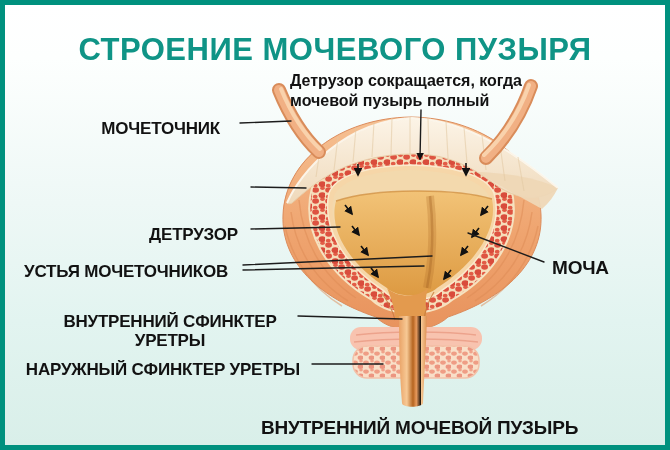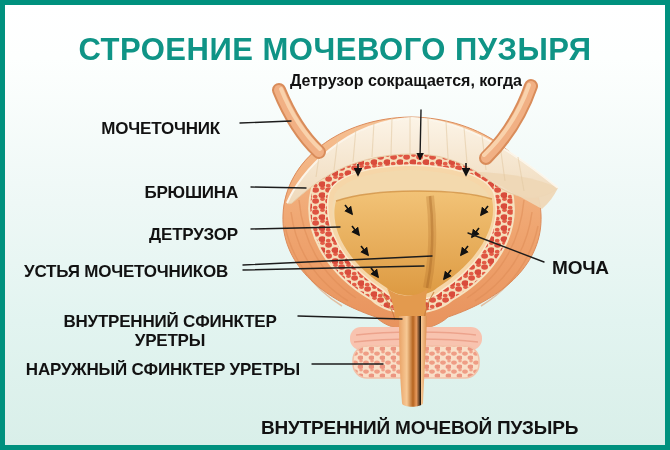--- a/index.html
+++ b/index.html
@@ -176,24 +176,24 @@
       <path d="M312 364 L383 364"></path>
       <path d="M544 262 L468 233"></path>
       <path d="M421 110 L420 159" marker-end="url(#arw)"></path>
     </g>
   </svg>
 
   <h1 id="title" class="txt">СТРОЕНИЕ МОЧЕВОГО ПУЗЫРЯ</h1>
 
   <div id="annotation" class="txt">
     <div>Детрузор сокращается, когда</div>
+    <div>мочевой пузырь полный</div>
   </div>
 
   <div id="lbl-ureter" class="txt lbl">МОЧЕТОЧНИК</div>
-  <div id="lbl-peritoneum" class="txt lbl">БРЮШИНА</div>
   <div id="lbl-detrusor" class="txt lbl">ДЕТРУЗОР</div>
   <div id="lbl-orifices" class="txt lbl">УСТЬЯ МОЧЕТОЧНИКОВ</div>
   <div id="lbl-internal" class="txt lbl">
     <div>ВНУТРЕННИЙ СФИНКТЕР</div>
     <div>УРЕТРЫ</div>
   </div>
   <div id="lbl-external" class="txt lbl">НАРУЖНЫЙ СФИНКТЕР УРЕТРЫ</div>
   <div id="lbl-urine" class="txt lbl">МОЧА</div>
 
   <div id="caption" class="txt">ВНУТРЕННИЙ МОЧЕВОЙ ПУЗЫРЬ</div>

